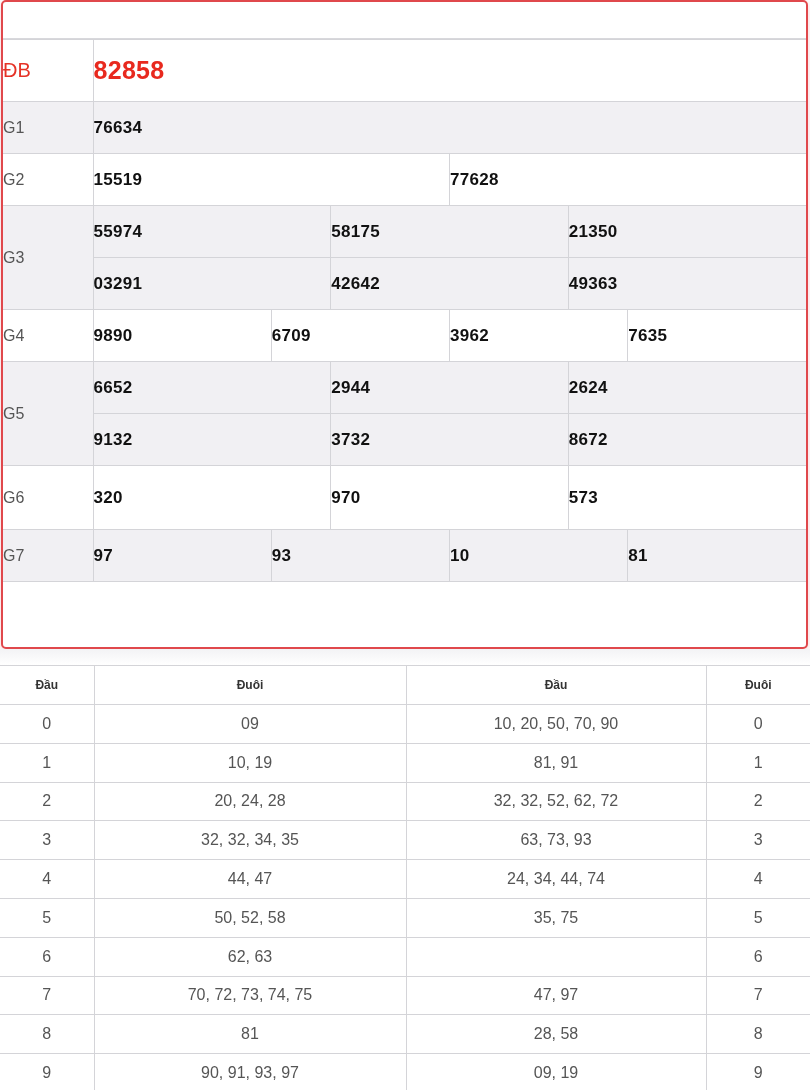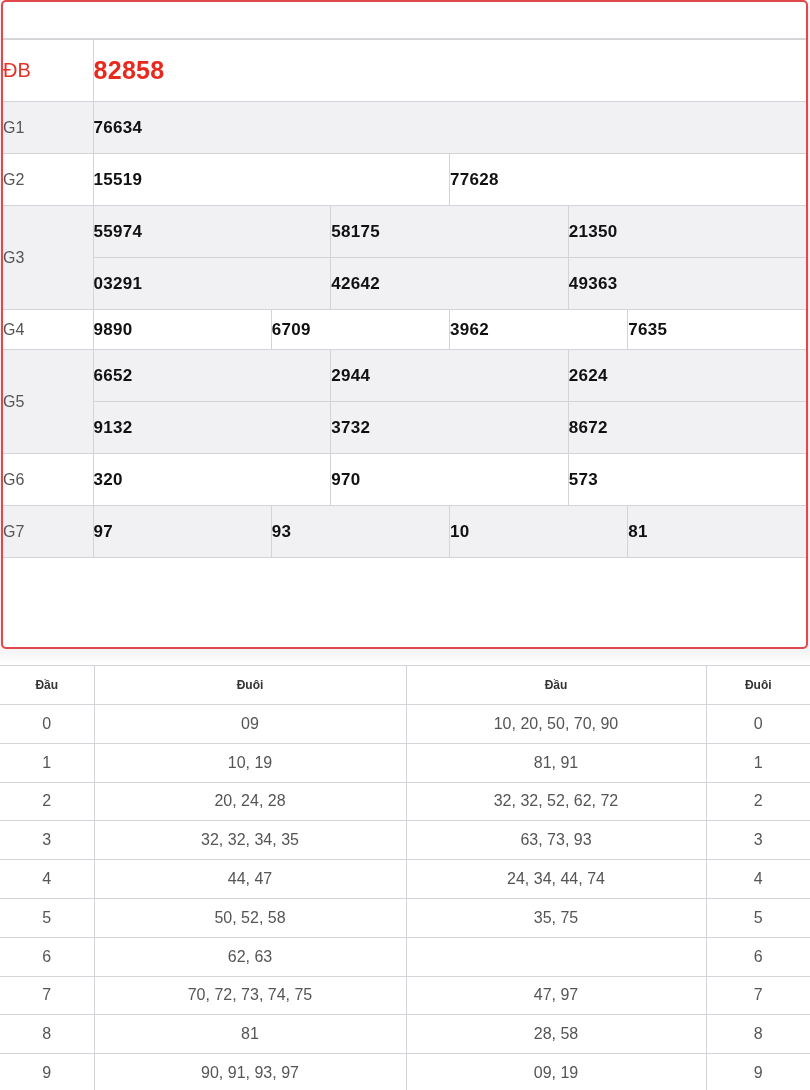--- a/index.html
+++ b/index.html
@@ -88,41 +88,41 @@
       <td class="num" colspan="4">55974</td>
       <td class="num" colspan="4">58175</td>
       <td class="num" colspan="4">21350</td>
     </tr>
     <tr class="gray" style="height:52px">
       <td class="num" colspan="4">03291</td>
       <td class="num" colspan="4">42642</td>
       <td class="num" colspan="4">49363</td>
     </tr>
 
-    <tr class="white" style="height:40px">
+    <tr class="white" style="height:52px">
       <td class="label">G4</td>
       <td class="num" colspan="3">9890</td>
       <td class="num" colspan="3">6709</td>
       <td class="num" colspan="3">3962</td>
       <td class="num" colspan="3">7635</td>
     </tr>
 
     <tr class="gray" style="height:52px">
       <td class="label" rowspan="2">G5</td>
       <td class="num" colspan="4">6652</td>
       <td class="num" colspan="4">2944</td>
       <td class="num" colspan="4">2624</td>
     </tr>
     <tr class="gray" style="height:52px">
       <td class="num" colspan="4">9132</td>
       <td class="num" colspan="4">3732</td>
       <td class="num" colspan="4">8672</td>
     </tr>
 
-    <tr class="white" style="height:52px">
+    <tr class="white" style="height:64px">
       <td class="label">G6</td>
       <td class="num" colspan="4">320</td>
       <td class="num" colspan="4">970</td>
       <td class="num" colspan="4">573</td>
     </tr>
 
     <tr class="gray" style="height:52px">
       <td class="label">G7</td>
       <td class="num" colspan="3">97</td>
       <td class="num" colspan="3">93</td>

